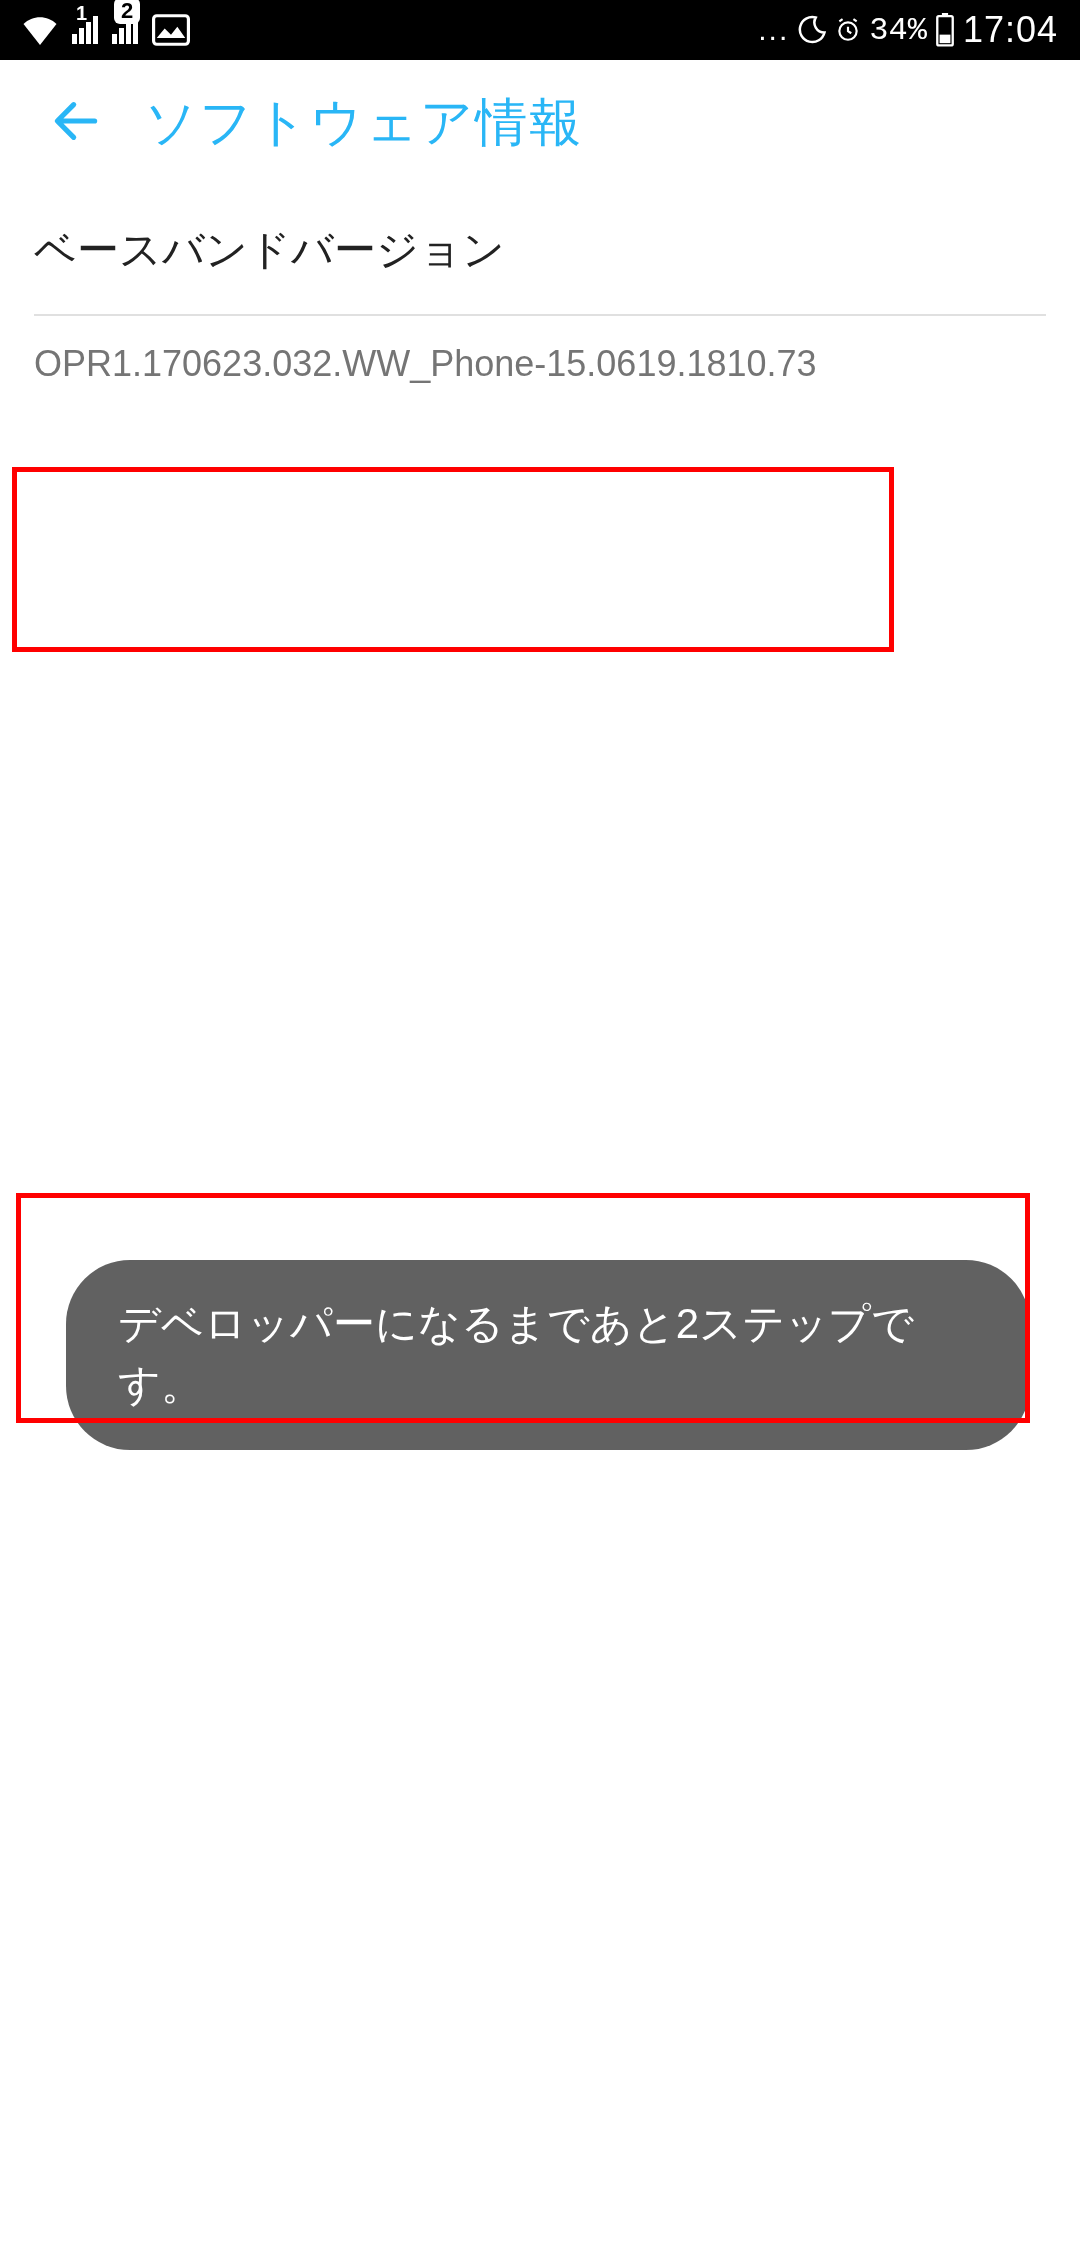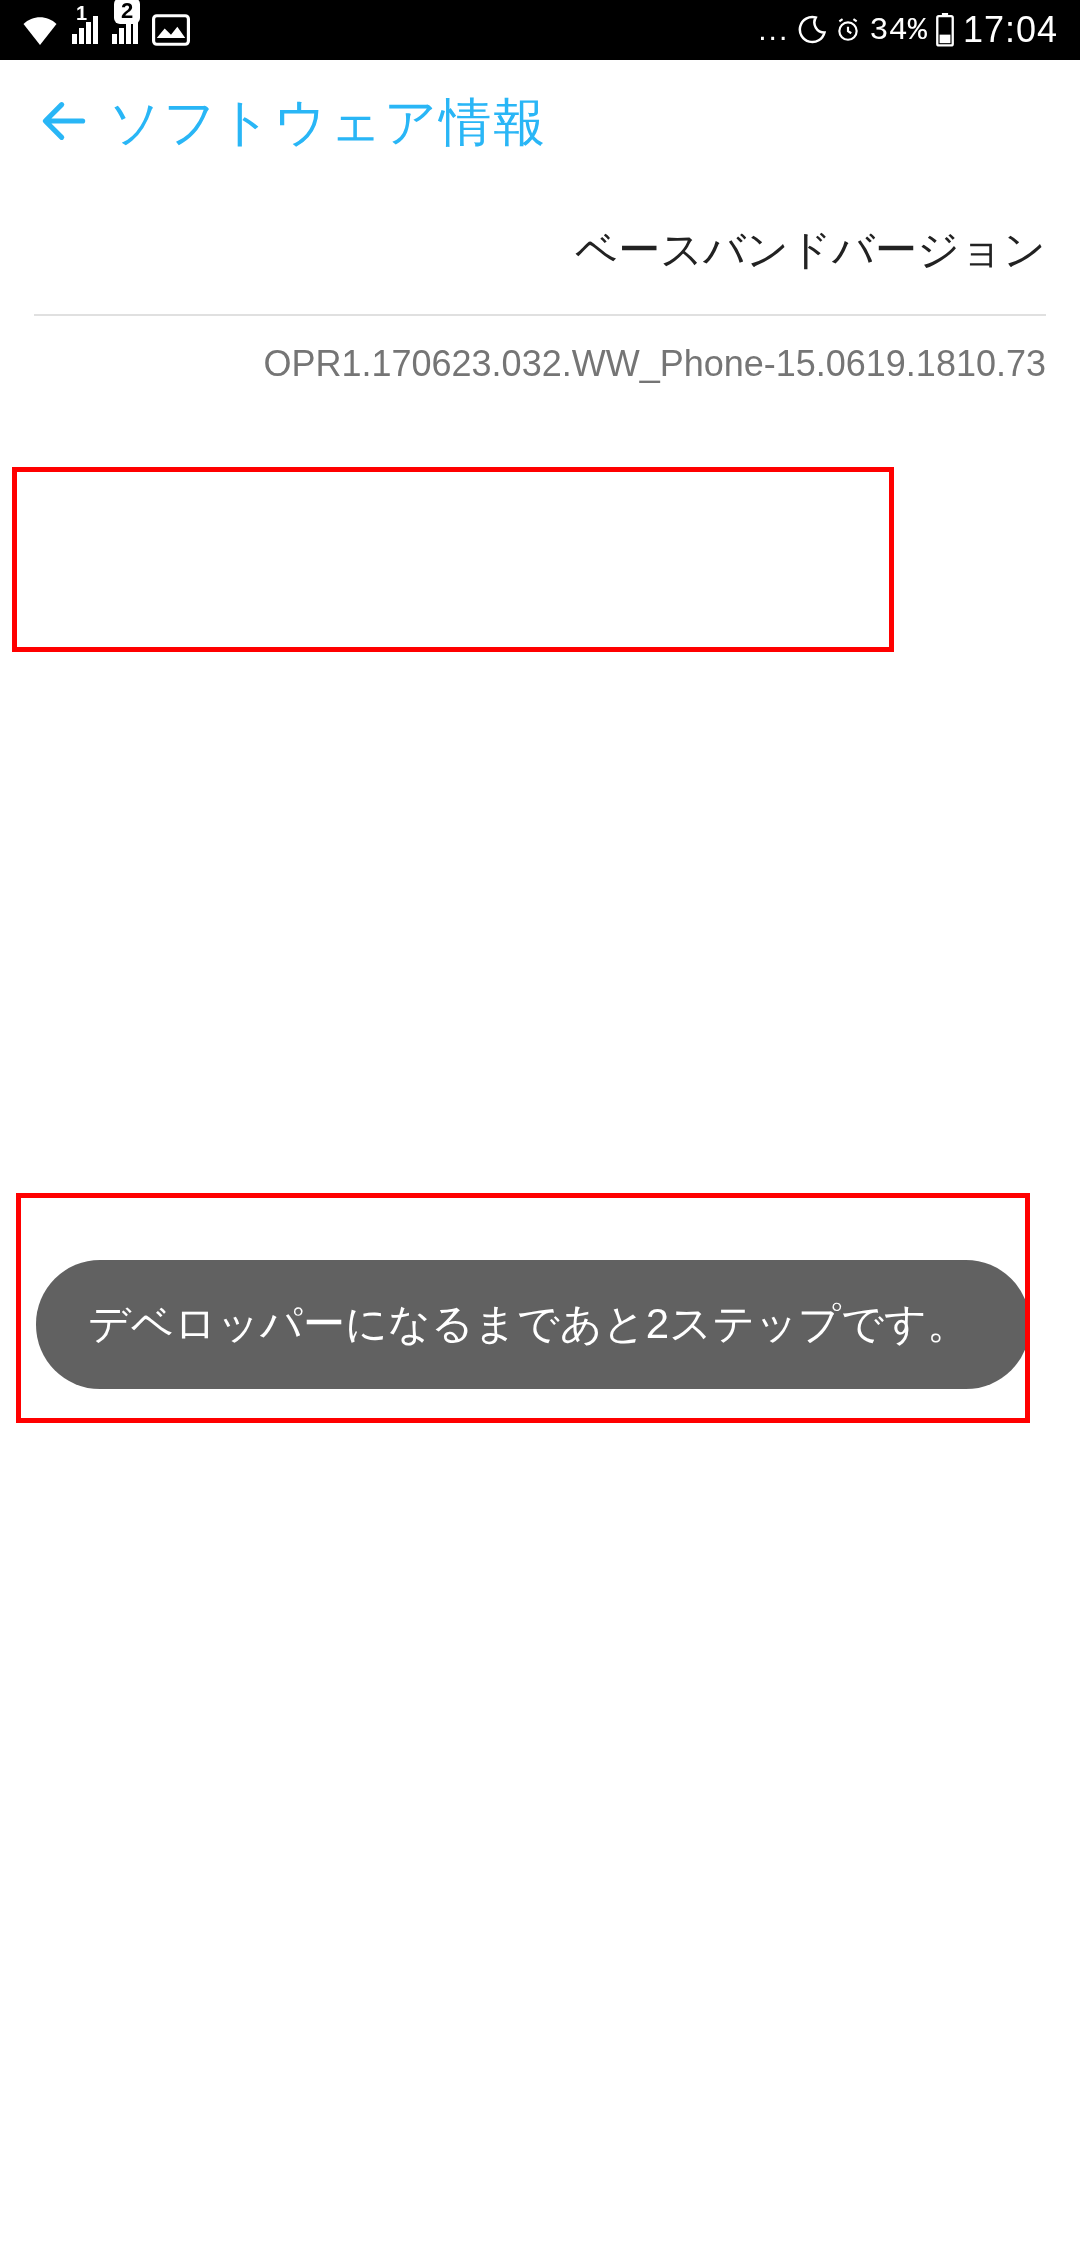--- a/index.html
+++ b/index.html
@@ -32,35 +32,34 @@
     position: absolute;
     top: 60px; left: 0; right: 0; bottom: 0;
     background: #fff;
     border-top-left-radius: 36px;
     border-top-right-radius: 36px;
   }
 
   .app-bar {
     display: flex;
     align-items: center;
-    padding: 28px 36px 40px 36px;
-    gap: 16px;
+    padding: 28px 36px 40px 48px;
+    gap: 40px;
   }
   .app-bar .title {
     color: #29b6f6;
     font-size: 52px;
     font-weight: 400;
     letter-spacing: 2px;
   }
 
   .list { padding: 0 34px; }
   .item {
     padding: 24px 0 28px 0;
     border-bottom: 2px solid #e0e0e0;
-    text-align: right;
   }
   .item:last-child { border-bottom: none; }
   .item .label {
     font-size: 42px;
     color: #222;
     margin-bottom: 8px;
   }
   .item .value, .item .value-line {
     font-size: 36px;
     color: #757575;
@@ -71,21 +70,21 @@
   
   .hl-box {
     position: absolute;
     border: 5px solid #ff0000;
     pointer-events: none;
   }
 
   
   .toast {
     position: absolute;
-    left: 36px; right: 50px;
+    left: 66px; right: 50px;
     top: 1200px;
     background: #616161;
     color: #fff;
     border-radius: 64px;
     padding: 34px 52px;
     font-size: 42px;
     line-height: 1.45;
   }
 </style>
 </head>

